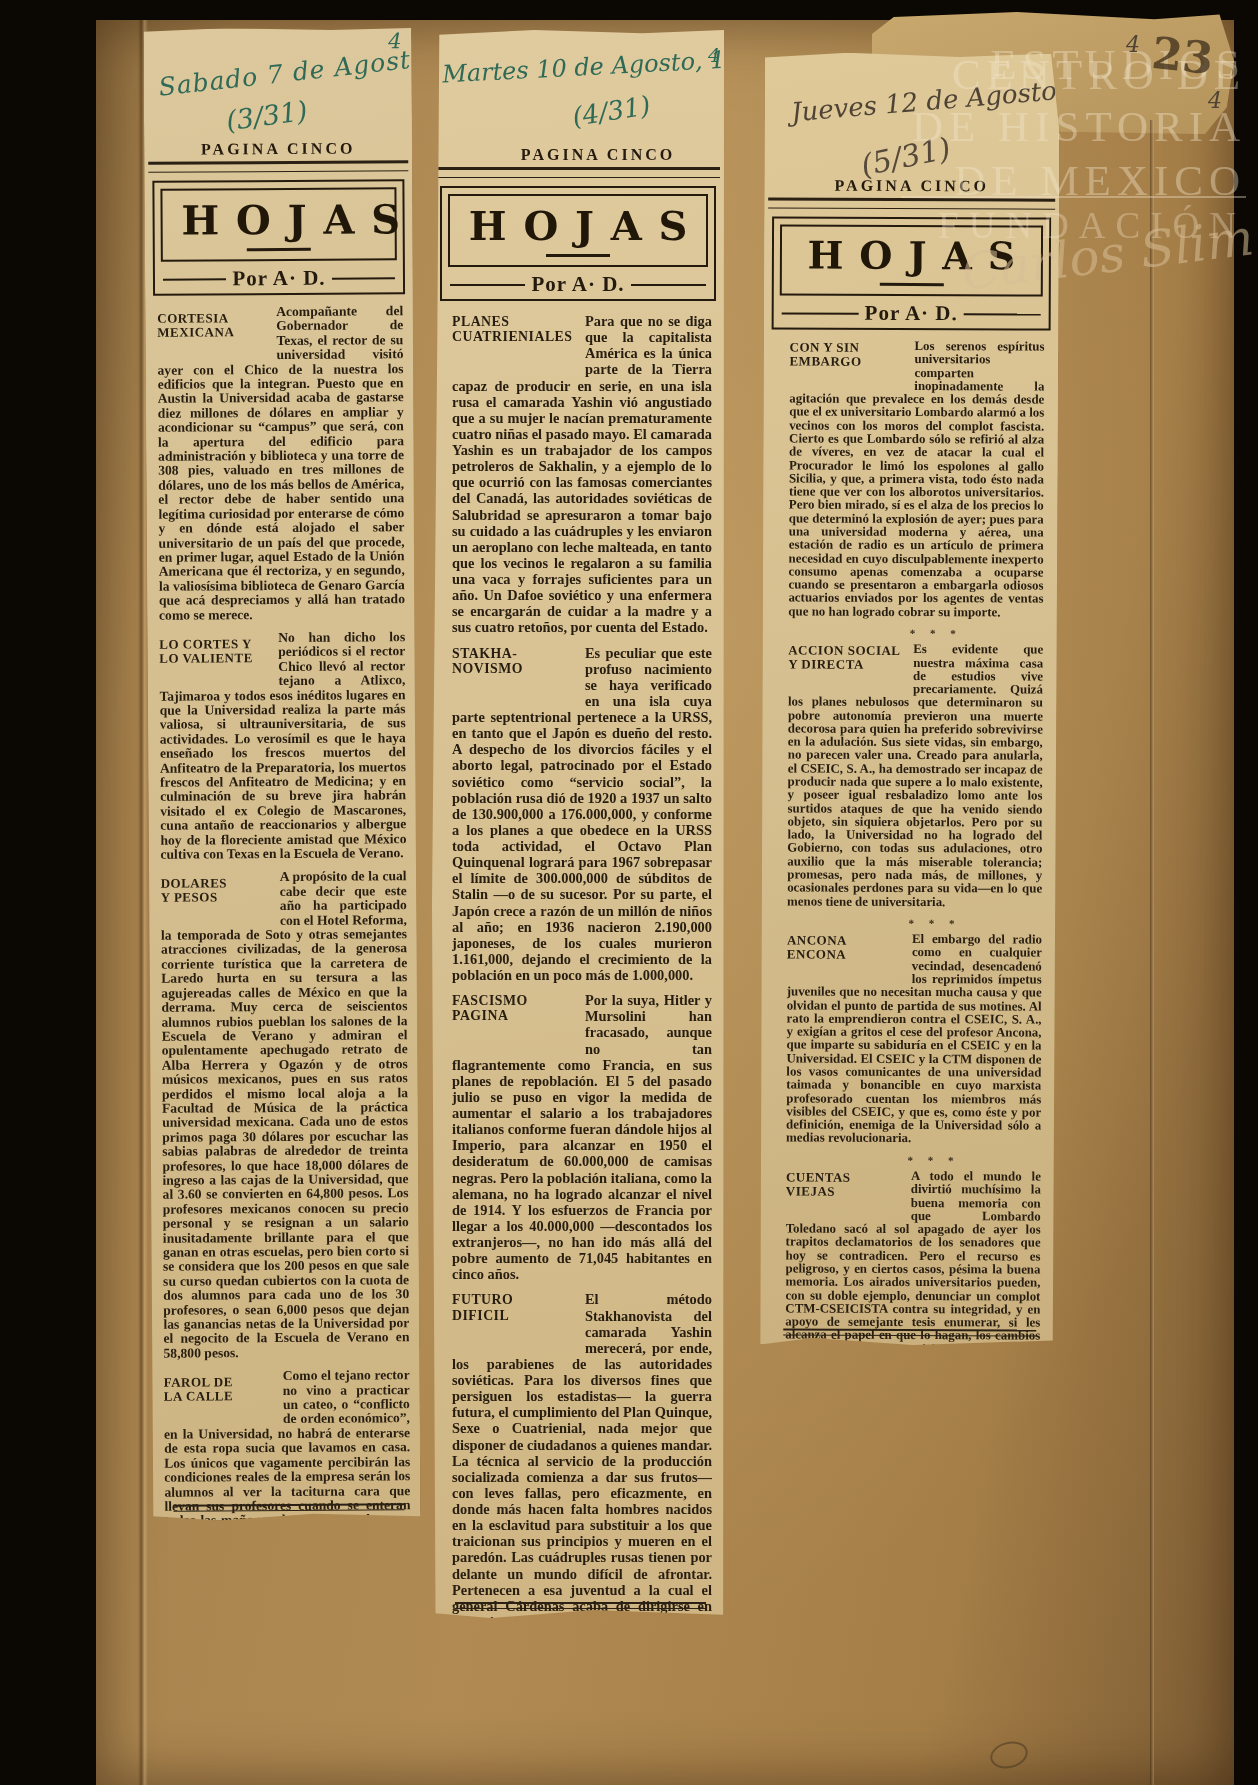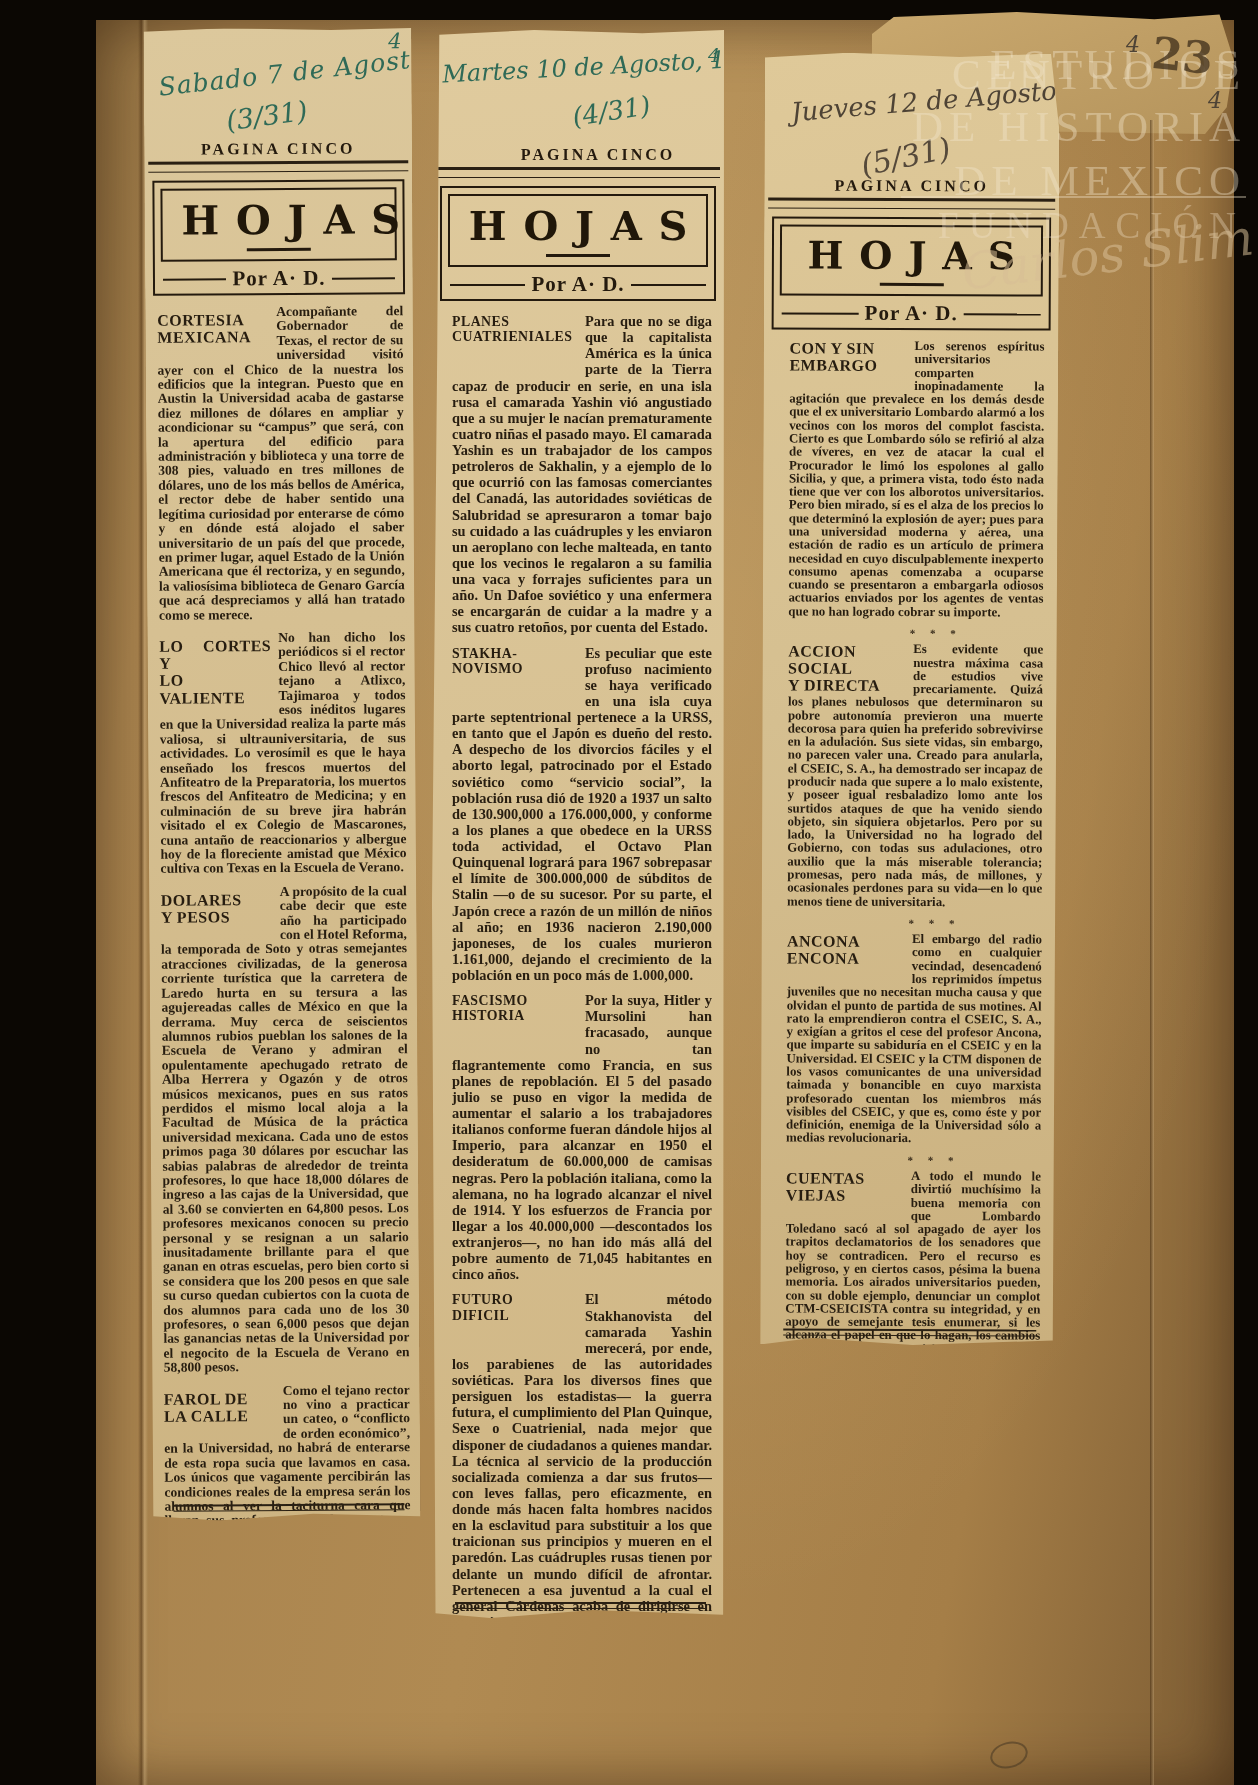--- a/index.html
+++ b/index.html
@@ -69,23 +69,23 @@
         font-family:"Liberation Serif",serif;}
 
   
   .body{padding:10px 10px 0 12px;text-align:justify;color:#271d10;
         font-family:"Liberation Serif",serif;font-weight:bold;}
   .c1 .body{font-size:13.6px;line-height:1.06;}
   .c2 .body{font-size:14.4px;line-height:1.12;padding:12px 12px 0 20px;}
   .c3 .body{font-size:12.9px;line-height:1.03;padding:10px 14px 0 26px;}
   .sec{overflow:hidden;margin-bottom:9px;}
   .seclabel{float:left;margin:1px 7px 0 0;font-weight:bold;letter-spacing:.5px;}
-  .c1 .seclabel{width:112px;min-height:43px;font-size:16px;line-height:1.08;margin-top:6px;}
+  .c1 .seclabel{width:112px;min-height:43px;font-size:13px;line-height:1.08;margin-top:6px;}
   .c2 .seclabel{width:126px;min-height:48px;font-size:13.8px;line-height:1.1;}
-  .c3 .seclabel{width:118px;min-height:40px;font-size:16px;line-height:1.05;}
+  .c3 .seclabel{width:118px;min-height:40px;font-size:13px;line-height:1.05;}
   .seclabel span{display:block;}
   .orn{text-align:center;font-weight:bold;font-size:11px;letter-spacing:6px;
         color:#3a2d1c;margin:2px 0 4px 40px;}
   .endrule{position:absolute;left:8%;right:6%;bottom:9px;height:4px;
         border-top:2px solid #2a2013;border-bottom:1px solid #2a2013;}
 
   
   .watermark{position:absolute;top:0;right:0;width:520px;text-align:right;
         pointer-events:none;z-index:40;font-family:"Liberation Serif",serif;}
   .wm-line{position:absolute;right:12px;white-space:nowrap;font-size:43px;
@@ -200,21 +200,21 @@
       <section class="sec">
         <span class="seclabel">
           <span>STAKHA-</span>
           <span>NOVISMO</span>
         </span>
         <span>Es peculiar que este profuso nacimiento se haya verificado en una isla cuya parte septentrional pertenece a la URSS, en tanto que el Japón es dueño del resto. A despecho de los divorcios fáciles y el aborto legal, patrocinado por el Estado soviético como “servicio social”, la población rusa dió de 1920 a 1937 un salto de 130.900,000 a 176.000,000, y conforme a los planes a que obedece en la URSS toda actividad, el Octavo Plan Quinquenal logrará para 1967 sobrepasar el límite de 300.000,000 de súbditos de Stalin —o de su sucesor. Por su parte, el Japón crece a razón de un millón de niños al año; en 1936 nacieron 2.190,000 japoneses, de los cuales murieron 1.161,000, dejando el crecimiento de la población en un poco más de 1.000,000.</span>
       </section>
       <section class="sec">
         <span class="seclabel">
           <span>FASCISMO</span>
-          <span>HISTORIA</span>
+          <span>PAGINA</span>
         </span>
         <span>Por la suya, Hitler y Mursolini han fracasado, aunque no tan flagrantemente como Francia, en sus planes de repoblación. El 5 del pasado julio se puso en vigor la medida de aumentar el salario a los trabajadores italianos conforme fueran dándole hijos al Imperio, para alcanzar en 1950 el desideratum de 60.000,000 de camisas negras. Pero la población italiana, como la alemana, no ha logrado alcanzar el nivel de 1914. Y los esfuerzos de Francia por llegar a los 40.000,000 —descontados los extranjeros—, no han ido más allá del pobre aumento de 71,045 habitantes en cinco años.</span>
       </section>
       <section class="sec">
         <span class="seclabel">
           <span>FUTURO</span>
           <span>DIFICIL</span>
         </span>
         <span>El método Stakhanovista del camarada Yashin merecerá, por ende, los parabienes de las autoridades soviéticas. Para los diversos fines que persiguen los estadistas— la guerra futura, el cumplimiento del Plan Quinque, Sexe o Cuatrienial, nada mejor que disponer de ciudadanos a quienes mandar. La técnica al servicio de la producción socializada comienza a dar sus frutos— con leves fallas, pero eficazmente, en donde más hacen falta hombres nacidos en la esclavitud para substituir a los que traicionan sus principios y mueren en el paredón. Las cuádruples rusas tienen por delante un mundo difícil de afrontar. Pertenecen a esa juventud a la cual el general Cárdenas acaba de dirigirse en Yucatán para advertirle que su lucha será mucho más dura que la nuestra.</span>
       </section>

